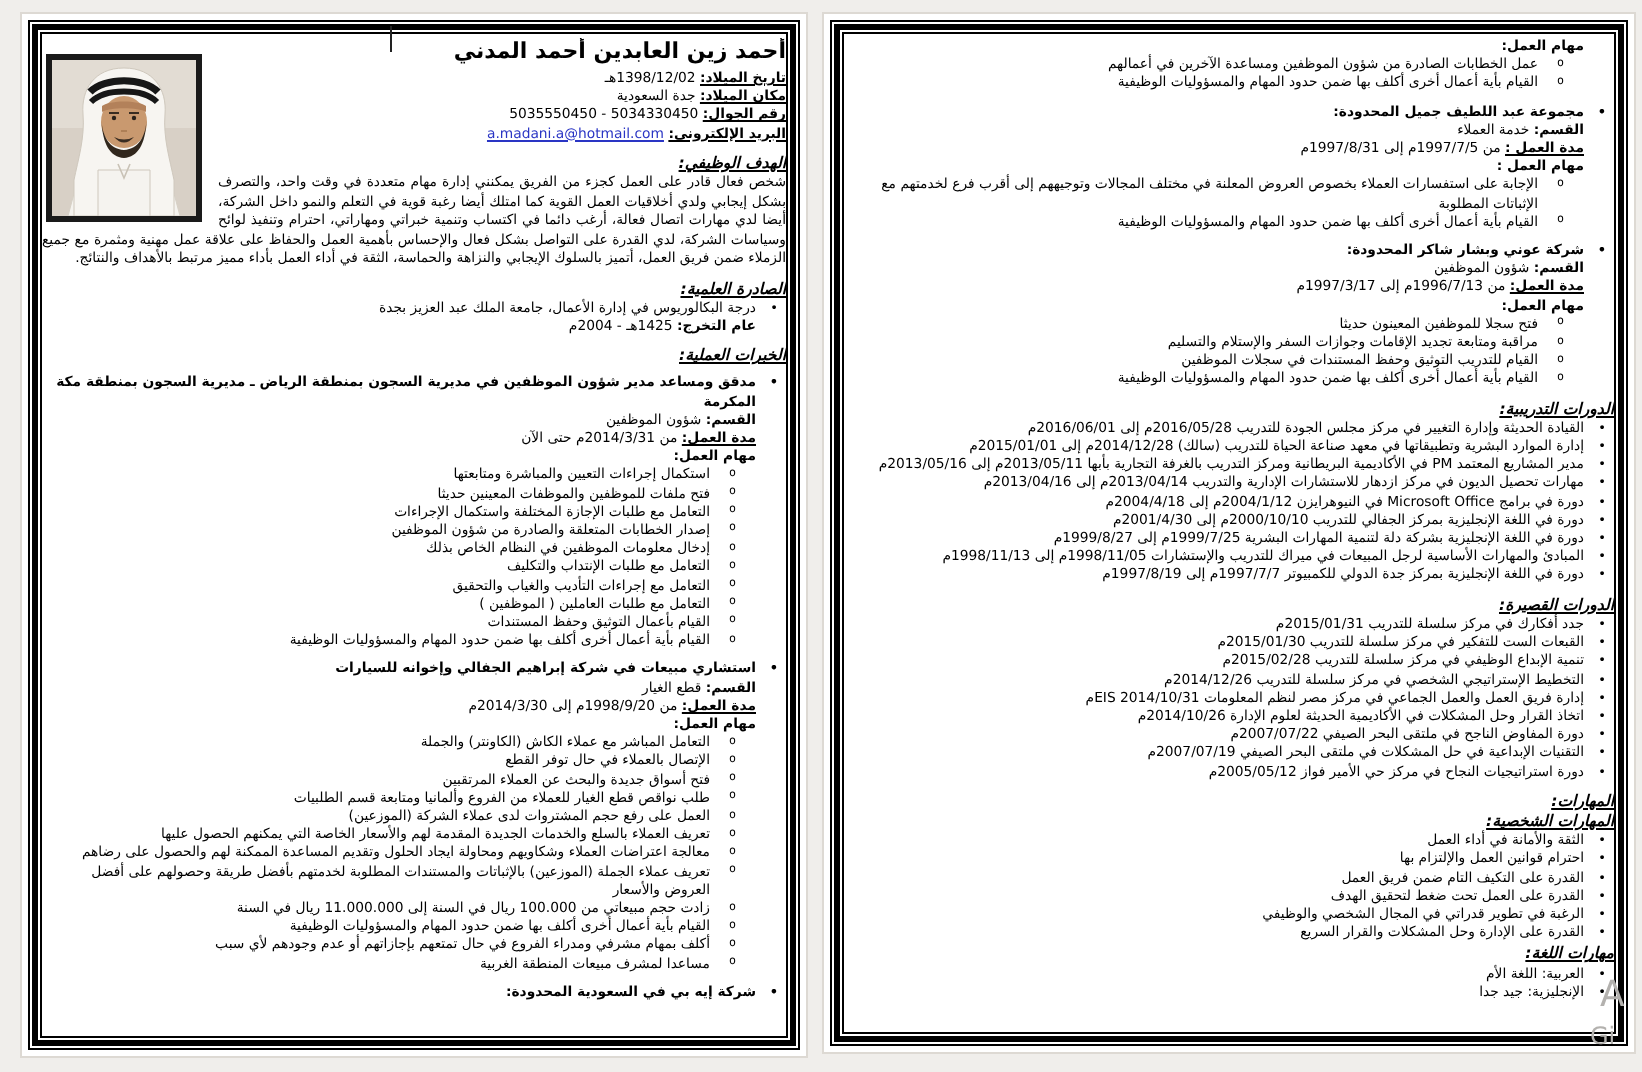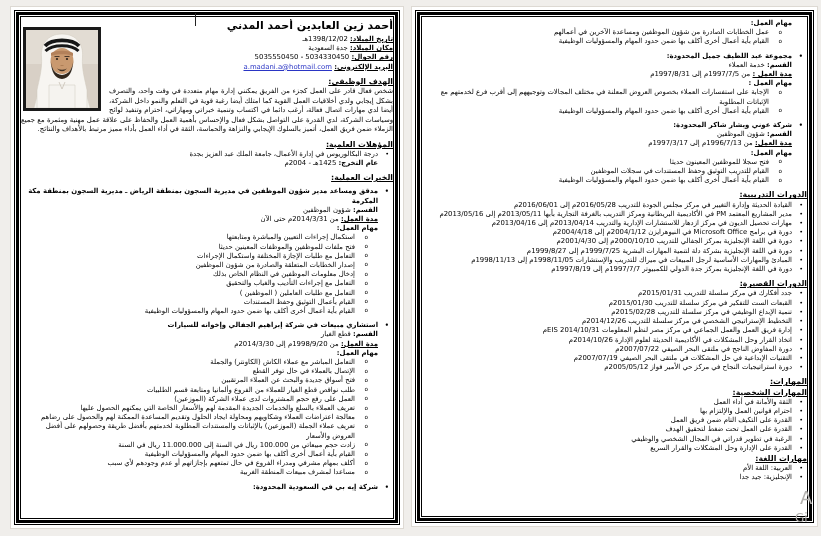--- a/index.html
+++ b/index.html
@@ -18,21 +18,21 @@
     position:absolute;inset:12px 10px 10px 10px;
     direction:rtl;text-align:right;
     font-size:6.9px;line-height:9.2px;
     overflow:hidden;
   }
   .name{font-size:11px;font-weight:700;line-height:14px;margin:0 0 2px 0;}
   .kvline{margin:0;}
   .kb{font-weight:700;}
   .ku{font-weight:700;text-decoration:underline;}
   .link{color:#2a35c4;text-decoration:underline;cursor:pointer;}
-  .h{font-size:7.8px;font-weight:700;text-decoration:underline;margin:5px 0 1px 0;}
+  .h{font-size:7.8px;font-weight:700;text-decoration:underline;margin:5px 0 1px 0;font-style:italic;}
   .h.tight{margin-top:1px;}
   .para{text-align:justify;line-height:9.5px;}
   .b1{position:relative;padding-right:15px;}
   .b1::before{content:"•";position:absolute;right:4px;top:0;font-size:6.5px;}
   .jobtitle{font-weight:700;}
   .jobsub{padding-right:15px;}
   .l2{position:relative;padding-right:38px;}
   .l2::before{content:"o";position:absolute;right:25px;top:-0.5px;font-size:5.8px;font-family:"DejaVu Sans Mono",monospace;}
   .job{margin-top:5px;}
   .photo{
@@ -91,21 +91,21 @@
       <span>5034330450 - 5035550450</span>
     </div>
     <div class="kvline">
       <span class="ku">البريد الإلكتروني:</span>
       <a class="link">a.madani.a@hotmail.com</a>
     </div>
 
     <div class="h">الهدف الوظيفي:</div>
     <div class="para">شخص فعال قادر على العمل كجزء من الفريق يمكنني إدارة مهام متعددة في وقت واحد، والتصرف بشكل إيجابي ولدي أخلاقيات العمل القوية كما امتلك أيضا رغبة قوية في التعلم والنمو داخل الشركة، أيضا لدي مهارات اتصال فعالة، أرغب دائما في اكتساب وتنمية خبراتي ومهاراتي، احترام وتنفيذ لوائح وسياسات الشركة، لدي القدرة على التواصل بشكل فعال والإحساس بأهمية العمل والحفاظ على علاقة عمل مهنية ومثمرة مع جميع الزملاء ضمن فريق العمل، أتميز بالسلوك الإيجابي والنزاهة والحماسة، الثقة في أداء العمل بأداء مميز مرتبط بالأهداف والنتائج.</div>
 
-    <div class="h">المؤهلات العلمية:</div>
+    <div class="h">الصادرة العلمية:</div>
     <div class="b1">درجة البكالوريوس في إدارة الأعمال، جامعة الملك عبد العزيز بجدة</div>
     <div class="jobsub">
       <span class="kb">عام التخرج:</span>
       <span>1425هـ - 2004م</span>
     </div>
 
     <div class="h">الخبرات العملية:</div>
 
     <div>
 
@@ -125,20 +125,21 @@
               <div class="l2">استكمال إجراءات التعيين والمباشرة ومتابعتها</div>
 
               <div class="l2">فتح ملفات للموظفين والموظفات المعينين حديثا</div>
 
               <div class="l2">التعامل مع طلبات الإجازة المختلفة واستكمال الإجراءات</div>
 
               <div class="l2">إصدار الخطابات المتعلقة والصادرة من شؤون الموظفين</div>
 
               <div class="l2">إدخال معلومات الموظفين في النظام الخاص بذلك</div>
 
+              <div class="l2">التعامل مع طلبات الإنتداب والتكليف</div>
 
               <div class="l2">التعامل مع إجراءات التأديب والغياب والتحقيق</div>
 
               <div class="l2">التعامل مع طلبات العاملين ( الموظفين )</div>
 
               <div class="l2">القيام بأعمال التوثيق وحفظ المستندات</div>
 
 
               <div class="l2">القيام بأية أعمال أخرى أكلف بها ضمن حدود المهام والمسؤوليات الوظيفية</div>
             </div>
@@ -239,33 +240,35 @@
           </div>
           <div class="jobsub">
             <span class="ku">مدة العمل:</span>
             <span>من 1996/7/13م إلى 1997/3/17م</span>
           </div>
           <div class="jobsub kb">مهام العمل:</div>
           <div>
 
               <div class="l2">فتح سجلا للموظفين المعينون حديثا</div>
 
+              <div class="l2">مراقبة ومتابعة تجديد الإقامات وجوازات السفر والإستلام والتسليم</div>
 
               <div class="l2">القيام للتدريب التوثيق وحفظ المستندات في سجلات الموظفين</div>
 
               <div class="l2">القيام بأية أعمال أخرى أكلف بها ضمن حدود المهام والمسؤوليات الوظيفية</div>
             </div>
         </div>
       </div>
 
     <div class="h">الدورات التدريبية:</div>
     <div>
 
         <div class="b1">القيادة الحديثة وإدارة التغيير في مركز مجلس الجودة للتدريب 2016/05/28م إلى 2016/06/01م</div>
 
+        <div class="b1">إدارة الموارد البشرية وتطبيقاتها في معهد صناعة الحياة للتدريب (سالك) 2014/12/28م إلى 2015/01/01م</div>
 
         <div class="b1">مدير المشاريع المعتمد PM في الأكاديمية البريطانية ومركز التدريب بالغرفة التجارية بأبها 2013/05/11م إلى 2013/05/16م</div>
 
         <div class="b1">مهارات تحصيل الديون في مركز ازدهار للاستشارات الإدارية والتدريب 2013/04/14م إلى 2013/04/16م</div>
 
         <div class="b1">دورة في برامج Microsoft Office في النيوهرايزن 2004/1/12م إلى 2004/4/18م</div>
 
         <div class="b1">دورة في اللغة الإنجليزية بمركز الجفالي للتدريب 2000/10/10م إلى 2001/4/30م</div>
 
         <div class="b1">دورة في اللغة الإنجليزية بشركة دلة لتنمية المهارات البشرية 1999/7/25م إلى 1999/8/27م</div>

